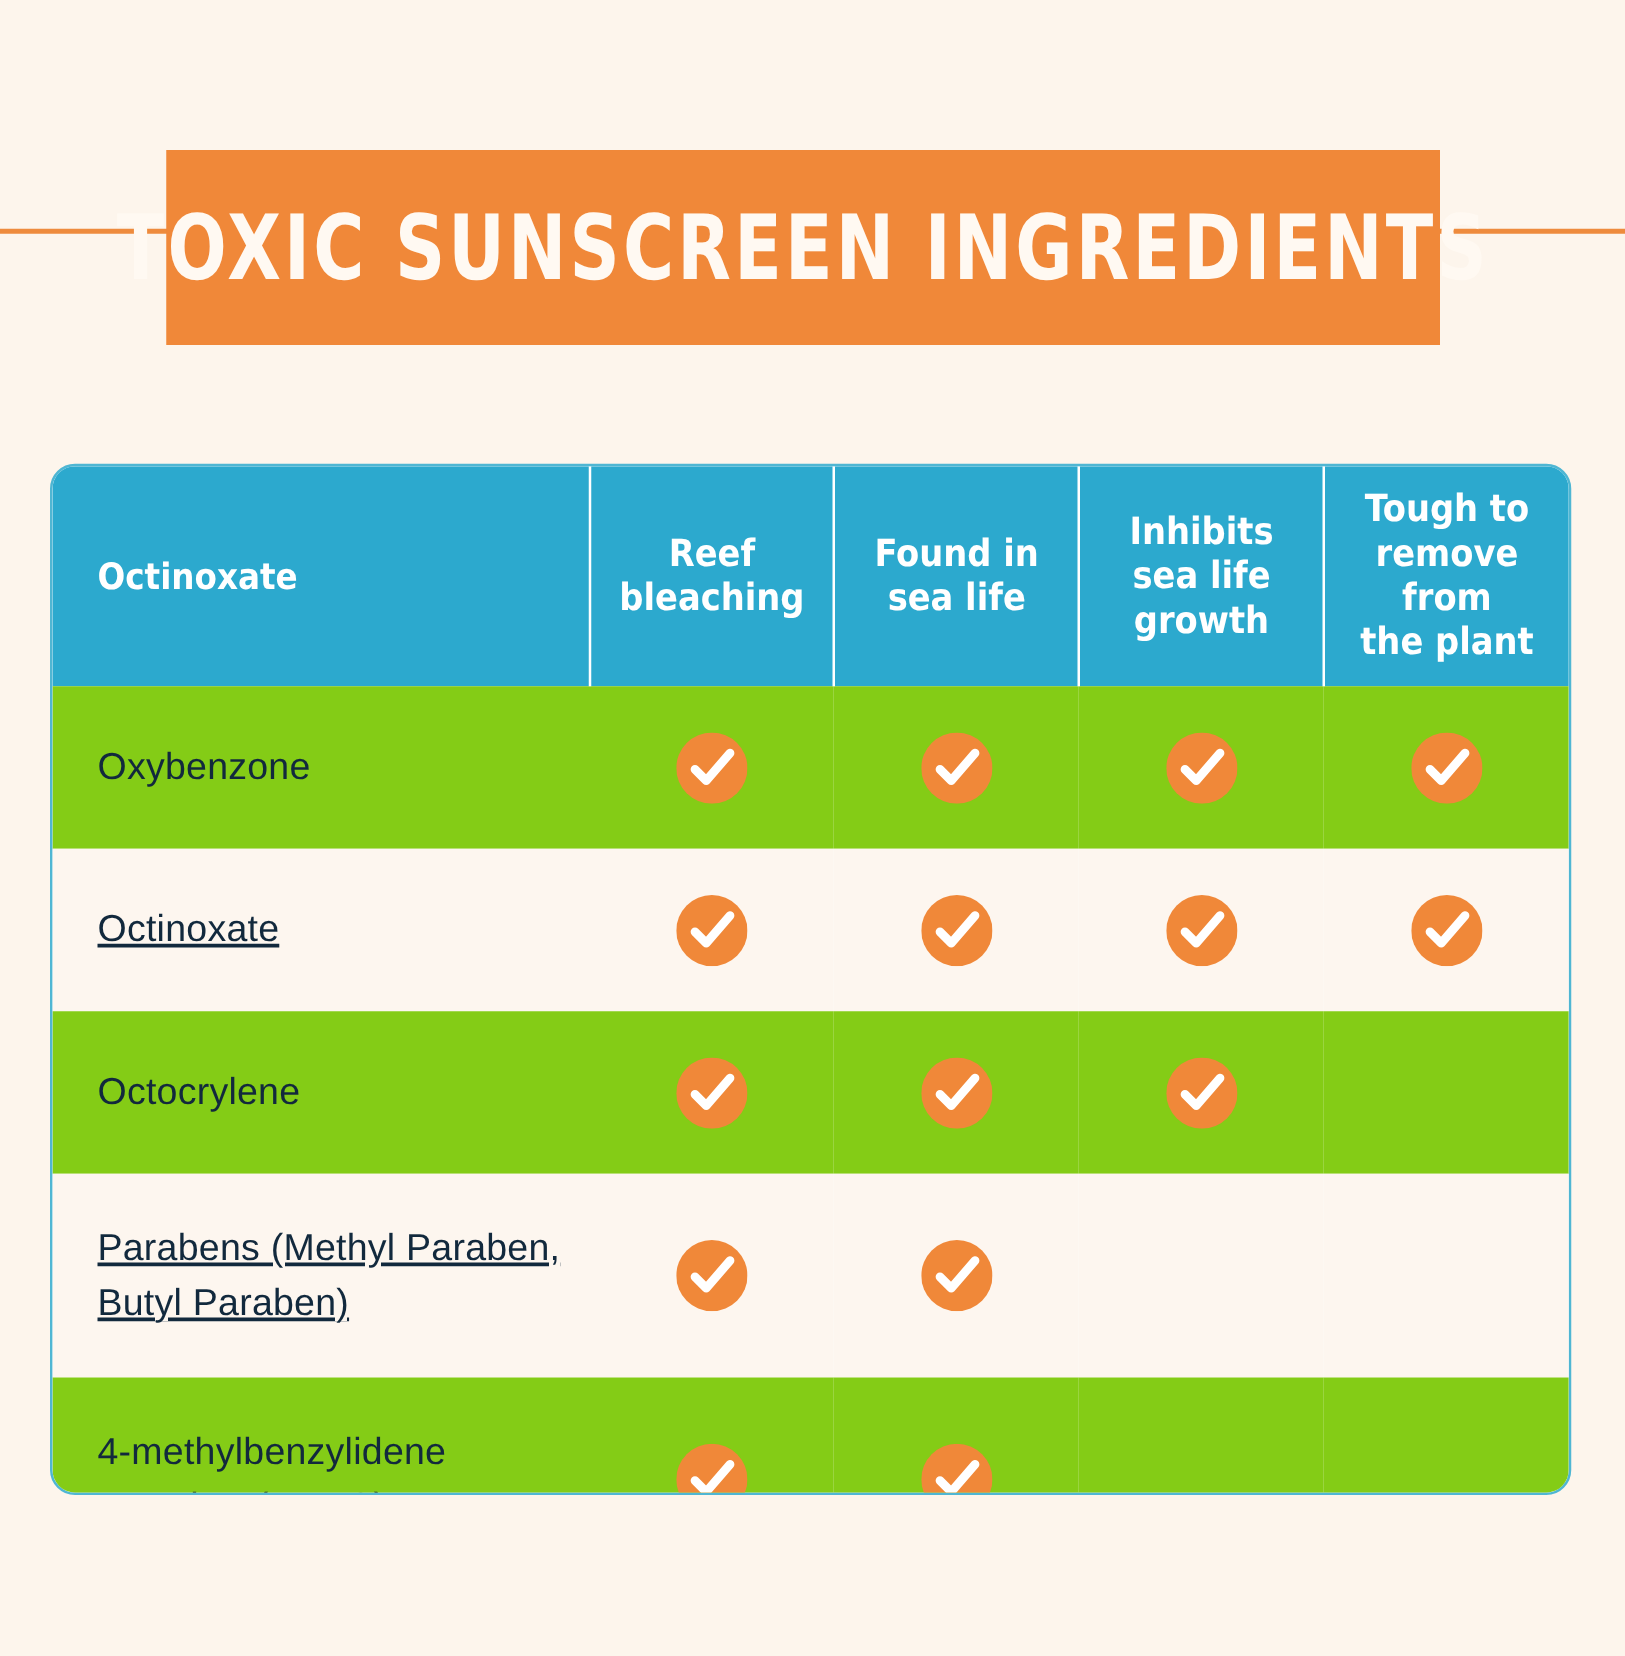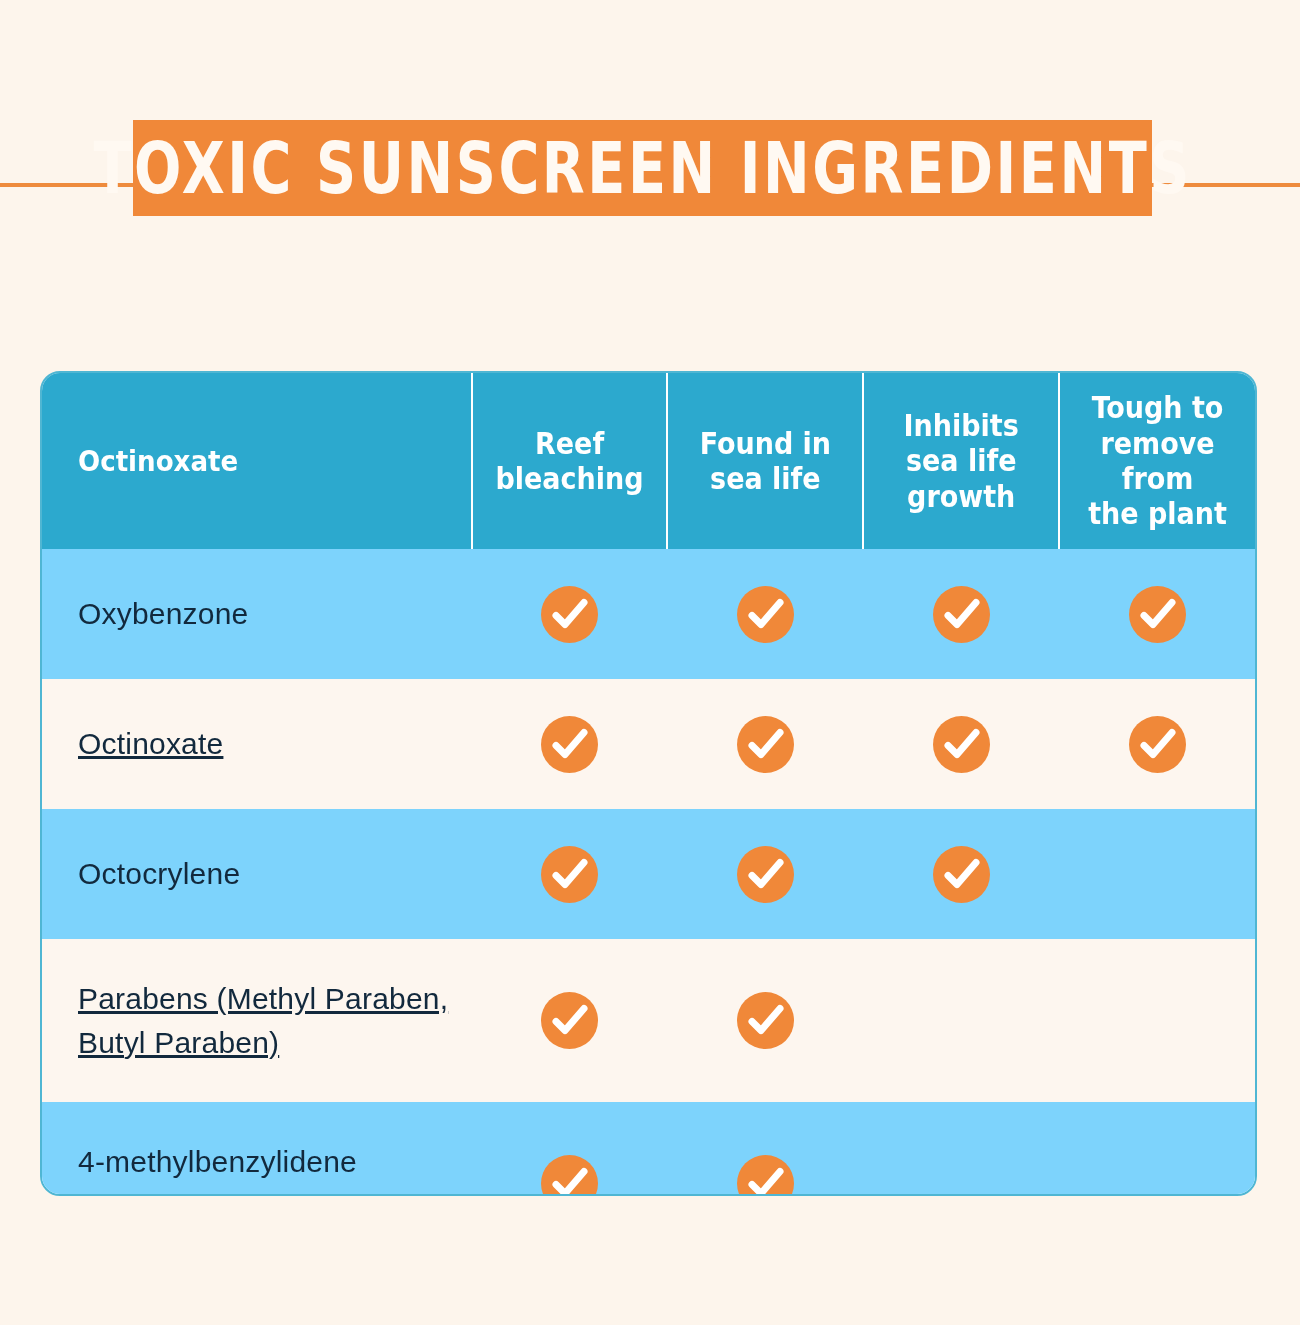--- a/index.html
+++ b/index.html
@@ -29,21 +29,21 @@
     top: 63px;
     width: 1300px;
     height: 4px;
     background: #EE8B3D;
   }
   .title-banner {
     position: absolute;
     left: 133px;
     top: 0px;
     width: 1019px;
-    height: 96px;
+    height: 156px;
     background: #F08839;
     display: flex;
     align-items: center;
     justify-content: center;
   }
   .title-text {
     color: #FFF9F2;
     font-family: "Liberation Sans Narrow", "DejaVu Sans Condensed", "Liberation Sans", sans-serif;
     font-weight: bold;
     font-size: 72px;
@@ -93,21 +93,21 @@
     padding-left: 36px;
     border-left: none;
     font-size: 29px;
   }
   thead th .hd-inner { display: block; }
 
   tbody tr { height: 130px; }
   tbody tr.tall { height: 163px; }
   tbody tr.alt td { background: #FDF6EF; text-decoration: underline; }
   tbody td {
-    background: #7dd3fc;
+    background: #84cc16;
     padding: 0;
     vertical-align: middle;
   }
   td.ing {
     text-align: left;
     padding-left: 36px;
     color: #12293D;
     font-size: 30px;
     line-height: 1.45;
     letter-spacing: 0.2px;

